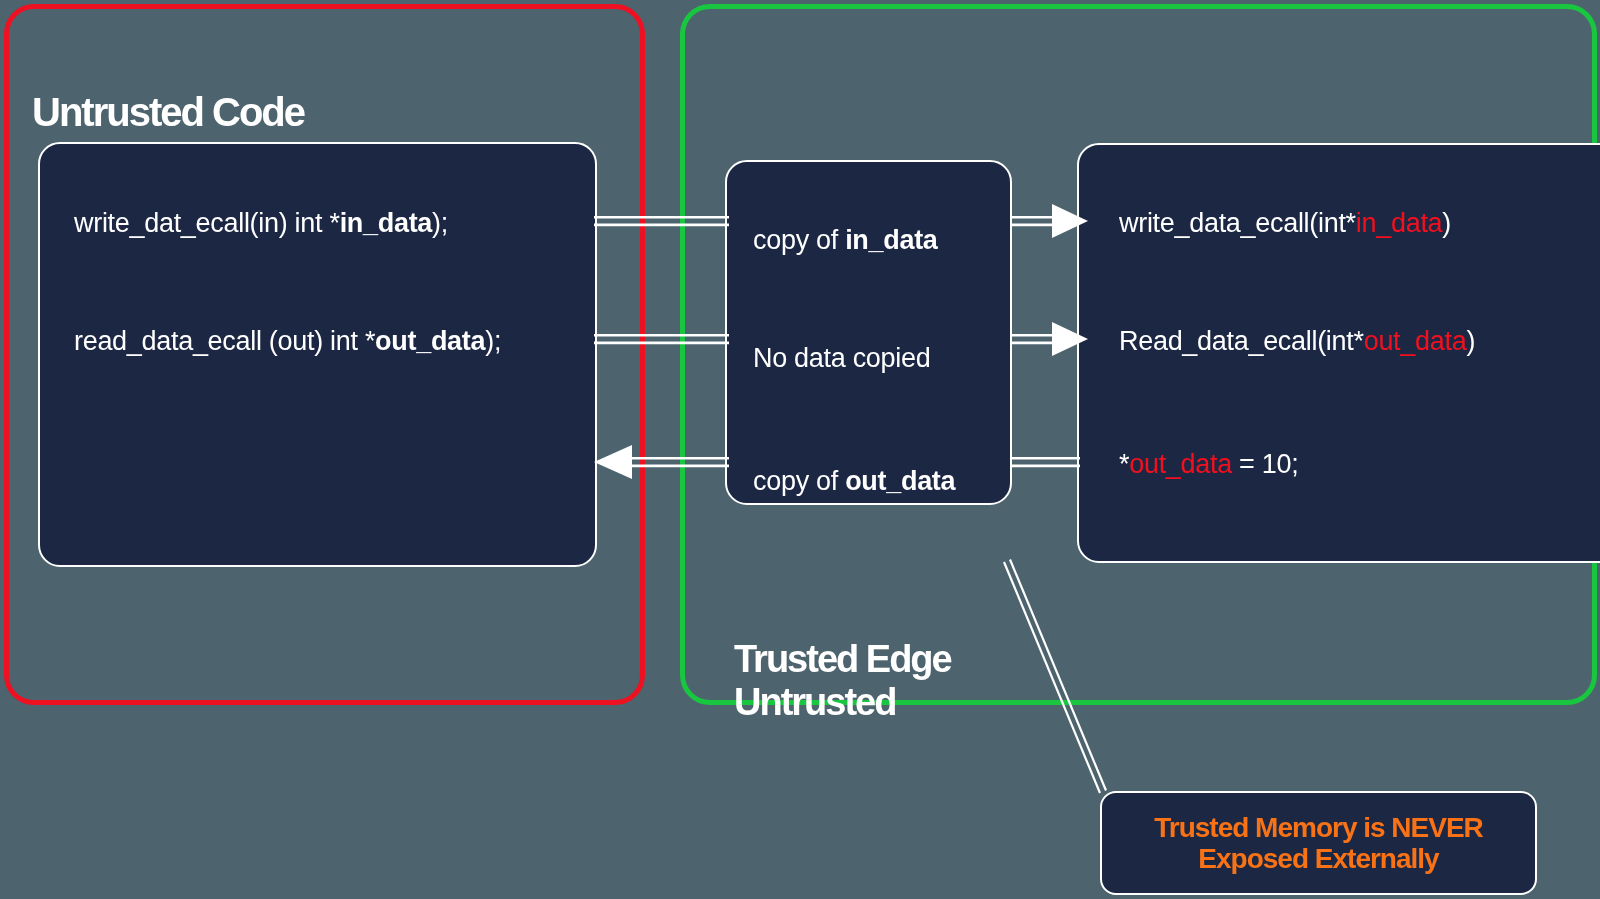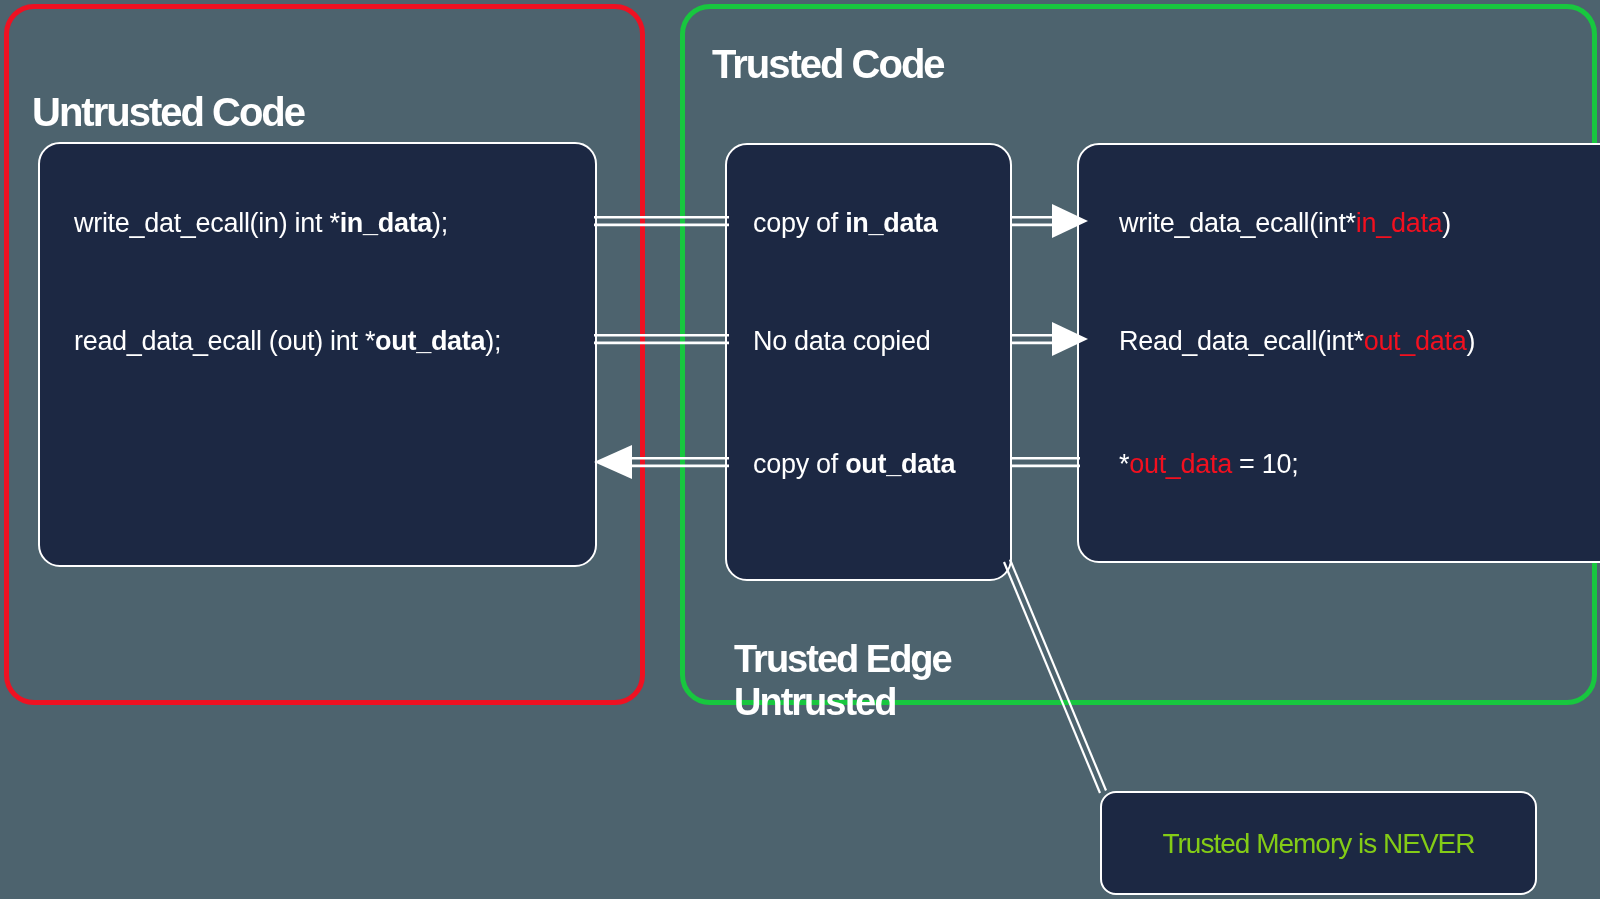--- a/index.html
+++ b/index.html
@@ -17,21 +17,21 @@
 
   
   .region-title{position:absolute;color:#fff;font-weight:800;font-size:40px;
     letter-spacing:-2px;line-height:44px;white-space:nowrap;}
   .title-untrusted{left:32px;top:42px;margin-top:48px;}
   .title-trusted{left:712px;top:42px;}
 
   
   .codebox{position:absolute;background:var(--navy);border:2.5px solid #fff;border-radius:22px;}
   .box-left{left:38px;top:142px;width:559px;height:425px;}
-  .box-mid{left:725px;top:143px;width:287px;height:438px;padding-left:16px;}
+  .box-mid{left:725px;top:160px;width:287px;height:345px;padding-left:16px;}
   .box-right{left:1077px;top:143px;width:572px;height:420px;}
 
   .code-line{position:absolute;color:#fff;font-size:27px;line-height:34px;
     letter-spacing:-0.3px;white-space:nowrap;}
   .box-left .code-line{left:34px;}
   .box-mid .code-line{left:26px;}
   .box-right .code-line{left:40px;}
   .row1{top:62px;} .row2{top:180px;} .row3{top:303px;}
   .box-mid .row1,.box-right .row1{top:61px;}
   .box-mid .row2,.box-right .row2{top:179px;}
@@ -43,33 +43,32 @@
   .edge-label{position:absolute;left:734px;top:590px;color:#fff;font-weight:800;
     font-size:38px;letter-spacing:-2px;line-height:43px;white-space:nowrap;margin-top:48px;}
 
   
   .connectors{position:absolute;left:0;top:0;width:1600px;height:899px;pointer-events:none;}
 
   
   .callout{position:absolute;left:1100px;top:791px;width:437px;height:104px;
     background:var(--navy);border:2.5px solid #fff;border-radius:16px;
     display:flex;flex-direction:column;justify-content:center;align-items:center;}
-  .callout-line{color:#84cc16;font-weight:400;font-size:28px;line-height:31px;
+  .callout-line{color:#f97316;font-weight:700;font-size:28px;line-height:31px;
     letter-spacing:-1px;white-space:nowrap;}
 </style>
 </head>
 <body>
 
 <div class="canvas">
 
   <div class="region red"></div>
   <div class="region green"></div>
 
   <div class="region-title title-untrusted">Untrusted Code</div>
-  <div class="region-title title-trusted">Trusted Code</div>
 
   <div class="codebox box-left">
     <div class="code-line row1"><span>write_dat_ecall(in) int *</span><span class="seg-bold">in_data</span><span>);</span></div>
     <div class="code-line row2"><span>read_data_ecall (out) int *</span><span class="seg-bold">out_data</span><span>);</span></div>
   </div>
 
   <div class="codebox box-mid">
     <div class="code-line row1"><span>copy of </span><span class="seg-bold">in_data</span></div>
     <div class="code-line row2"><span>No data copied</span></div>
     <div class="code-line row3"><span>copy of </span><span class="seg-bold">out_data</span></div>
@@ -112,15 +111,16 @@
     </g>
     <g fill="#ffffff">
       <polygon points="1052,204 1052,238 1088,221"></polygon>
       <polygon points="1052,322 1052,356 1088,339"></polygon>
       <polygon points="632,445 632,479 594,462"></polygon>
     </g>
   </svg>
 
   <div class="callout">
     <div class="callout-line">Trusted Memory is NEVER</div>
+    <div class="callout-line">Exposed Externally</div>
   </div>
 
 </div>
 
 </body></html>

